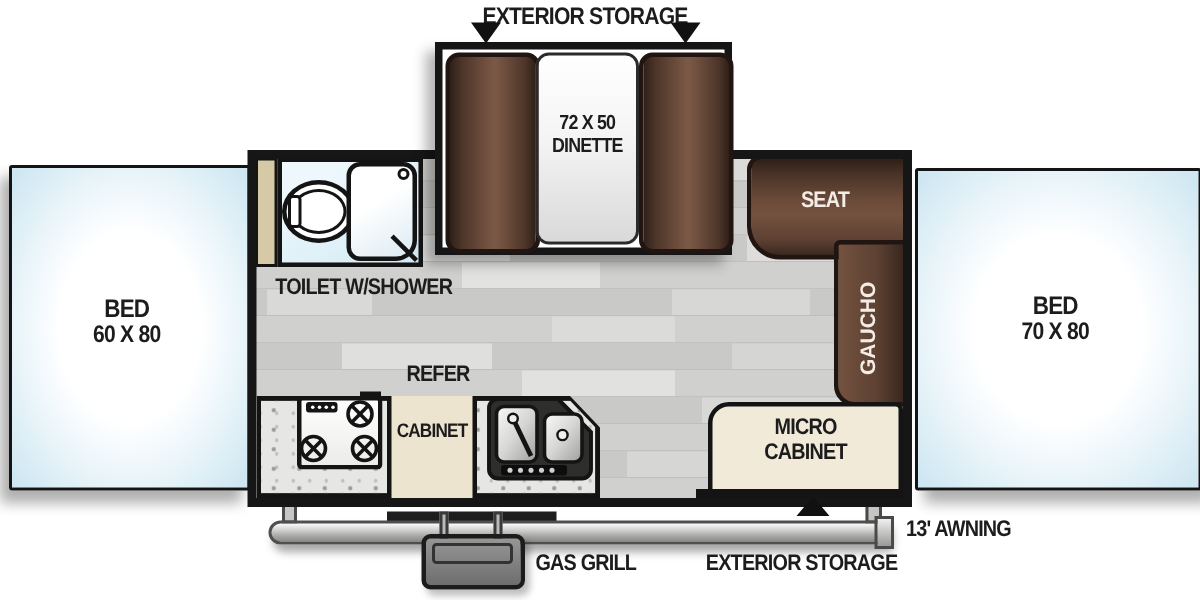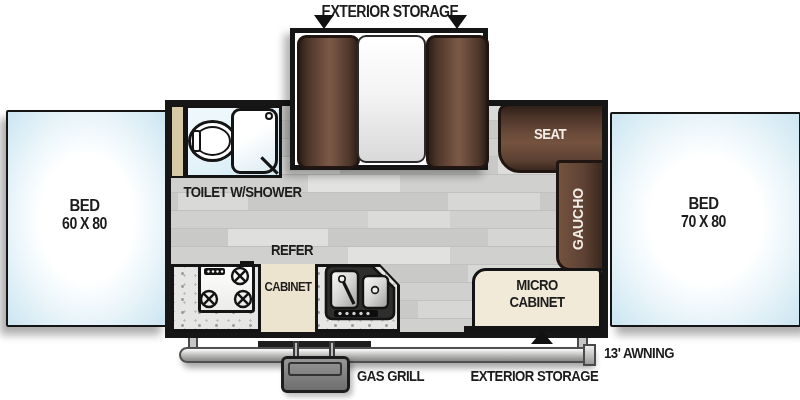--- a/index.html
+++ b/index.html
@@ -149,20 +149,24 @@
   <div class="abs" style="left:464px;top:326px;width:144px;height:7px;background:#141414;z-index:3;"></div>
 
   <div class="wallbox" style="left:165px;top:100px;width:431px;height:226px;z-index:4;"></div>
 
   <div class="abs" style="left:290px;top:28px;width:188px;height:132px;box-sizing:content-box;border:5px solid #151515;
               background:#fff;z-index:5;box-shadow:-6px 6px 8px rgba(0,0,0,.3);"></div>
   <div class="seat-brown" style="left:297px;top:35px;width:57px;height:128px;z-index:6;"></div>
   <div class="abs" style="left:357px;top:35px;width:69px;height:128px;box-sizing:border-box;border:2px solid #2b2b2b;border-radius:9px;
               background:linear-gradient(180deg,#ffffff 0%,#f4f4f4 45%,#d9d9d9 100%);z-index:6;"></div>
   <div class="seat-brown" style="left:426px;top:35px;width:57px;height:128px;z-index:6;"></div>
+  <div class="abs" style="left:357px;top:74px;width:69px;text-align:center;z-index:7;">
+    <div class="lbl" style="position:static;font-size:13.5px;">72 X 50</div>
+    <div class="lbl" style="position:static;font-size:13.5px;">DINETTE</div>
+  </div>
 
   <div class="lbl" style="left:300px;top:3px;width:180px;font-size:16px;z-index:7;">EXTERIOR STORAGE</div>
   <div class="tri-down" style="left:314px;top:15px;z-index:7;"></div>
   <div class="tri-down" style="left:447px;top:15px;z-index:7;"></div>
 
   <div class="abs" style="left:188px;top:334px;width:10px;height:15px;background:#c6c6c4;border:2px solid #4a4a4a;box-sizing:border-box;z-index:2;"></div>
   <div class="abs" style="left:577px;top:334px;width:11px;height:15px;background:#c6c6c4;border:2px solid #4a4a4a;box-sizing:border-box;z-index:2;"></div>
   <div class="abs" style="left:258px;top:341px;width:113px;height:7px;background:#1e1e1e;z-index:3;"></div>
   <div class="abs" style="left:179px;top:347px;width:413px;height:16px;box-sizing:border-box;border:2px solid #4f4f4f;
               border-radius:8px 2px 2px 8px;z-index:4;box-shadow:3px 5px 6px rgba(0,0,0,.35);

